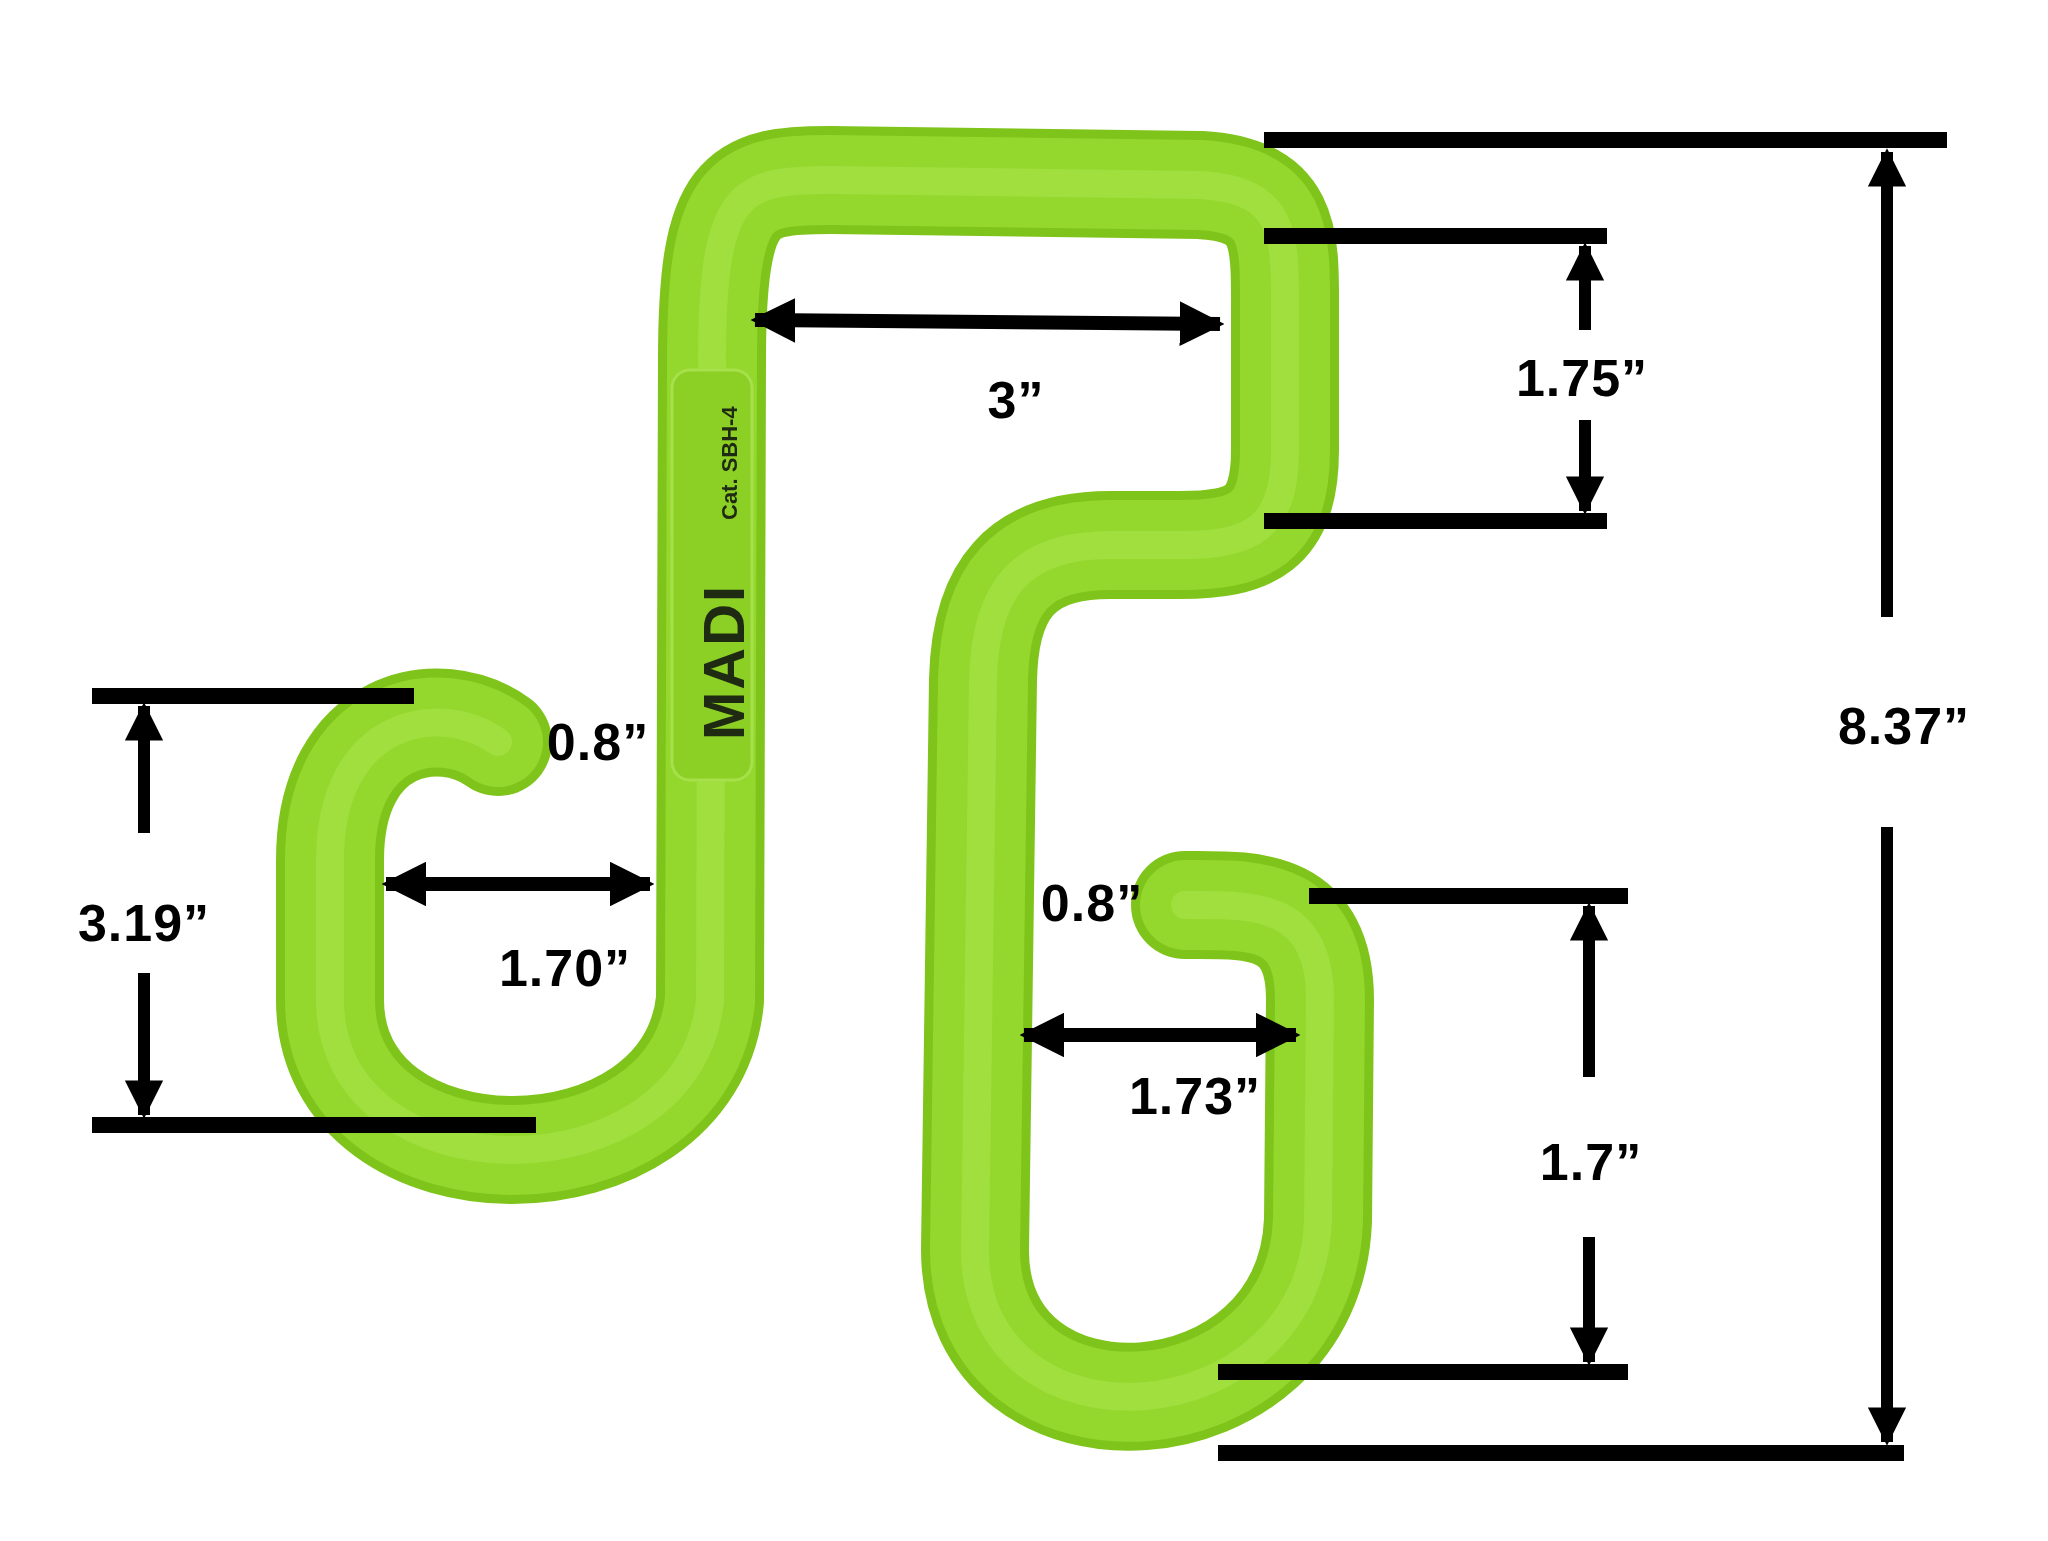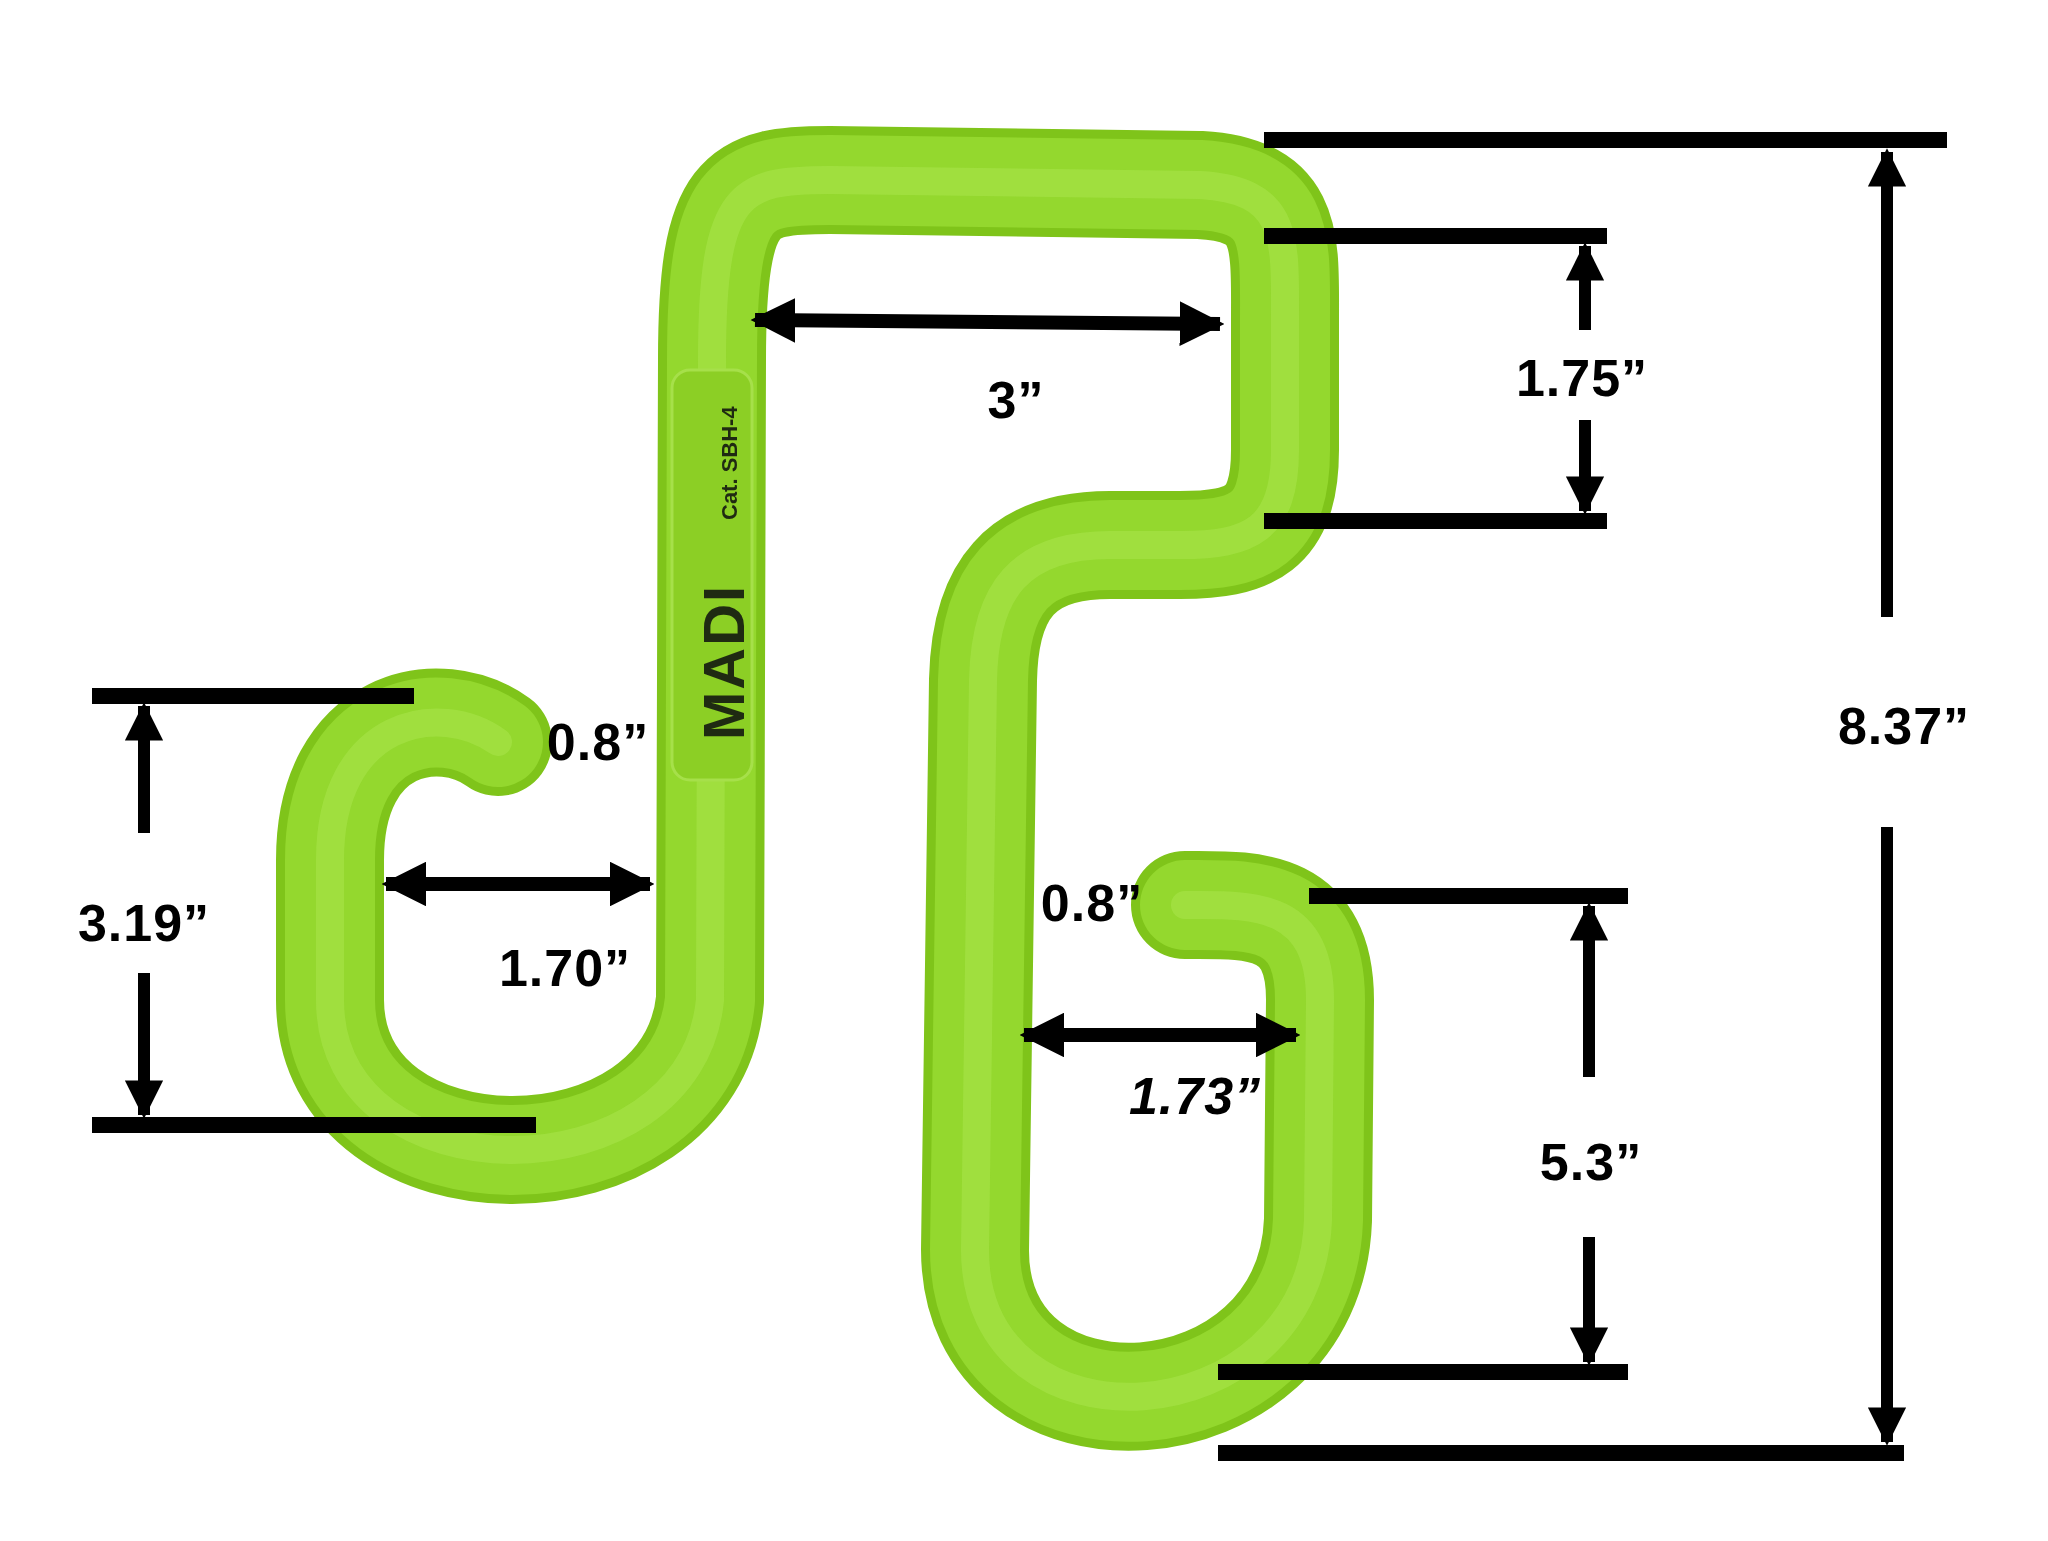--- a/index.html
+++ b/index.html
@@ -108,14 +108,14 @@
 <div class="logo" style="left:690px; top:740px; font-size:58px; letter-spacing:2px; transform: rotate(-90deg);">MADI</div>
 <div class="logo" style="left:717px; top:520px; font-size:22px; transform: rotate(-90deg);">Cat. SBH-4</div>
 
 <div class="dim-label" style="left:1016px; top:400px;">3”</div>
 <div class="dim-label" style="left:1582px; top:378px;">1.75”</div>
 <div class="dim-label" style="left:1904px; top:726px;">8.37”</div>
 <div class="dim-label" style="left:144px; top:923px;">3.19”</div>
 <div class="dim-label" style="left:565px; top:968px;">1.70”</div>
 <div class="dim-label" style="left:598px; top:742px;">0.8”</div>
 <div class="dim-label" style="left:1092px; top:903px;">0.8”</div>
-<div class="dim-label" style="left:1195px; top:1096px;font-style:italic;">1.73”</div>
-<div class="dim-label" style="left:1591px; top:1162px;">5.3”</div>
+<div class="dim-label" style="left:1195px; top:1096px;">1.73”</div>
+<div class="dim-label" style="left:1591px; top:1162px;">1.7”</div>
 
 </body></html>

